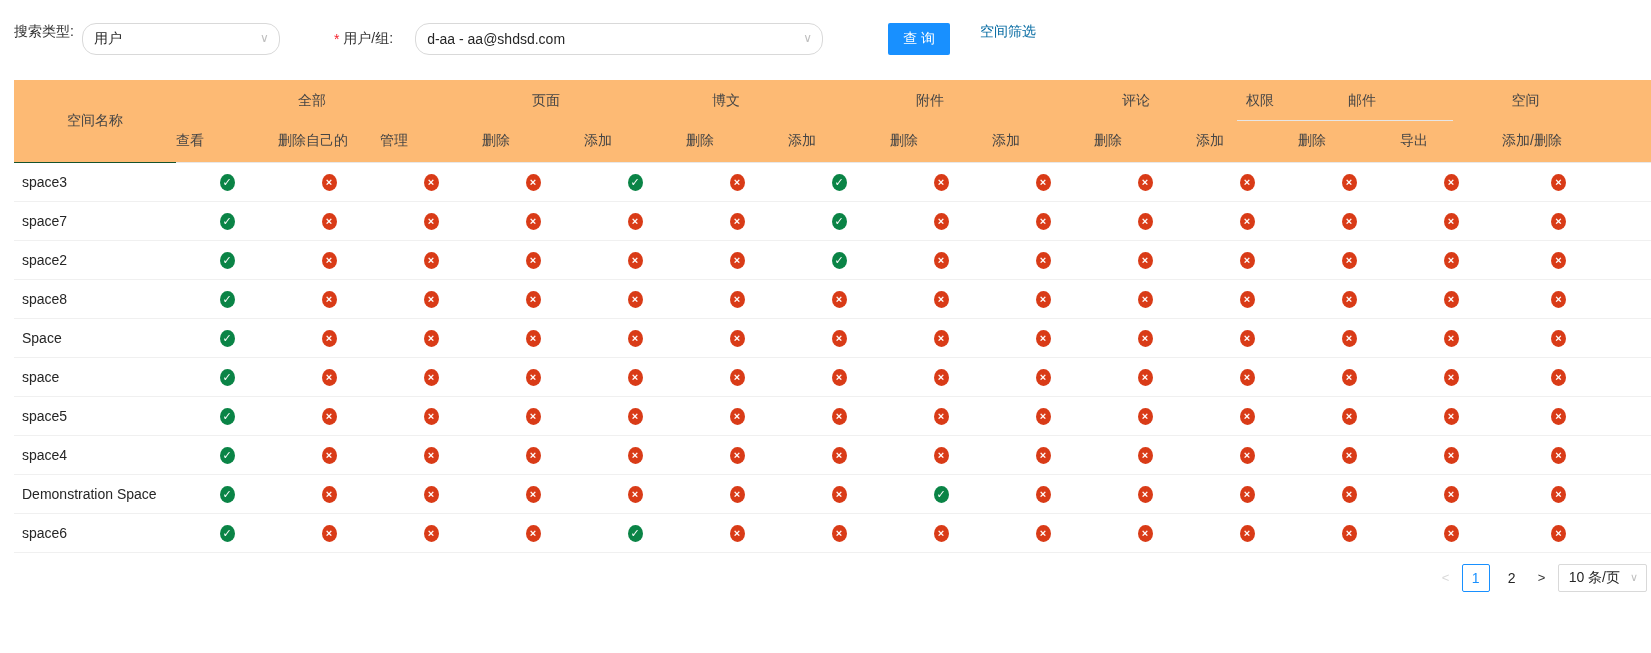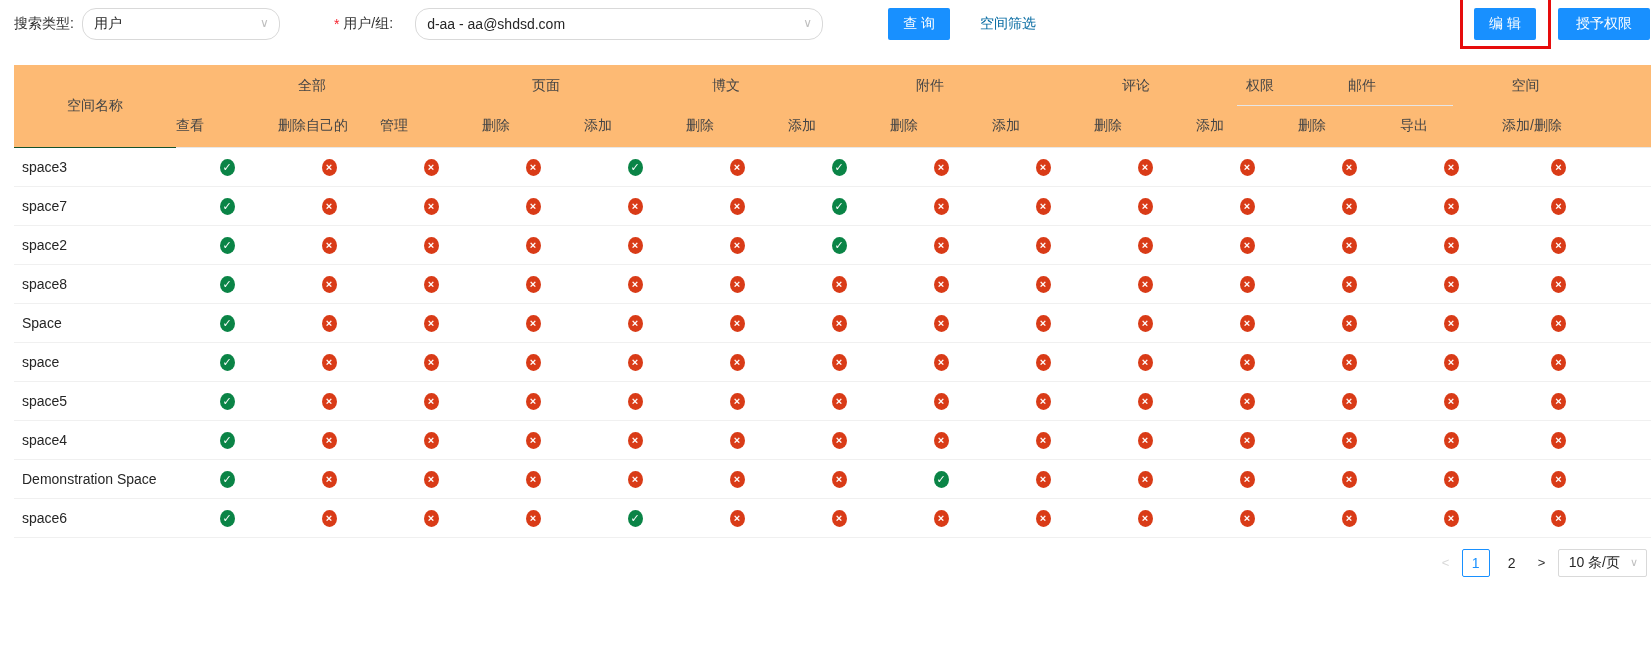--- a/index.html
+++ b/index.html
@@ -5,21 +5,21 @@
   * { box-sizing: border-box; }
   html,body { margin:0; padding:0; }
   body {
     width:1651px; height:653px; overflow:hidden; background:#fff;
     font-family:"Liberation Sans","DejaVu Sans",sans-serif;
     font-size:14px; color:#262626; position:relative;
   }
   .top { padding:8px 0 0 14px; }
   .page-title { font-size:22px; font-weight:600; margin:0; line-height:32px; color:#1f1f1f; }
 
-  .filter-row { display:flex; align-items:center; height:32px; padding-right:1px; }
+  .filter-row { display:flex; margin-top:15px; height:32px; padding-right:14px; }
   .lbl { color:#333; white-space:nowrap; }
   .req { color:#f5222d; margin-right:4px; }
   .select {
     height:32px; border:1px solid #d9d9d9; border-radius:14px; background:#fff;
     display:flex; align-items:center; padding:0 30px 0 11px; position:relative;
     cursor:pointer; white-space:nowrap;
   }
   .select .chev { position:absolute; right:10px; top:8px; color:#bfbfbf; font-size:12px; line-height:1; }
   .sel-type { width:198px; margin-left:8px; }
   .sel-user { width:408px; margin-left:22px; }
@@ -91,27 +91,20 @@
       <span class="lbl">用户/组:</span>
     </span>
     <div class="select sel-user">
       <span>d-aa - aa@shdsd.com</span>
       <span class="chev">∨</span>
     </div>
 
     <button class="btn btn-query">查 询</button>
     <a class="link">空间筛选</a>
 
-    <div class="right-actions">
-      <div class="edit-wrap">
-        <button class="btn">编 辑</button>
-        <div class="annotation-box"></div>
-      </div>
-      <button class="btn btn-grant">授予权限</button>
-    </div>
   </div>
 </div>
 
 <div class="tbl-wrap">
   <table>
     <colgroup id="cols">
         <col style="width: 162px;">
         <col style="width: 102px;">
         <col style="width: 102px;">
         <col style="width: 102px;">

